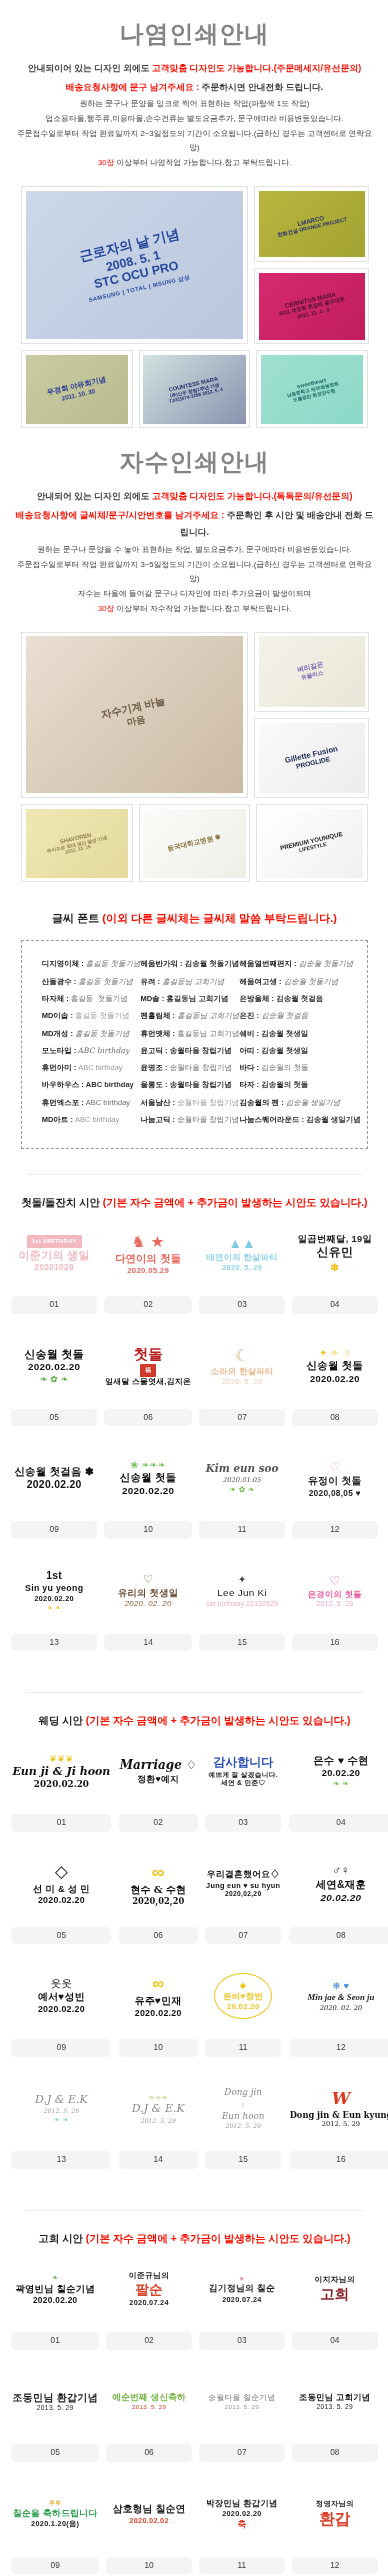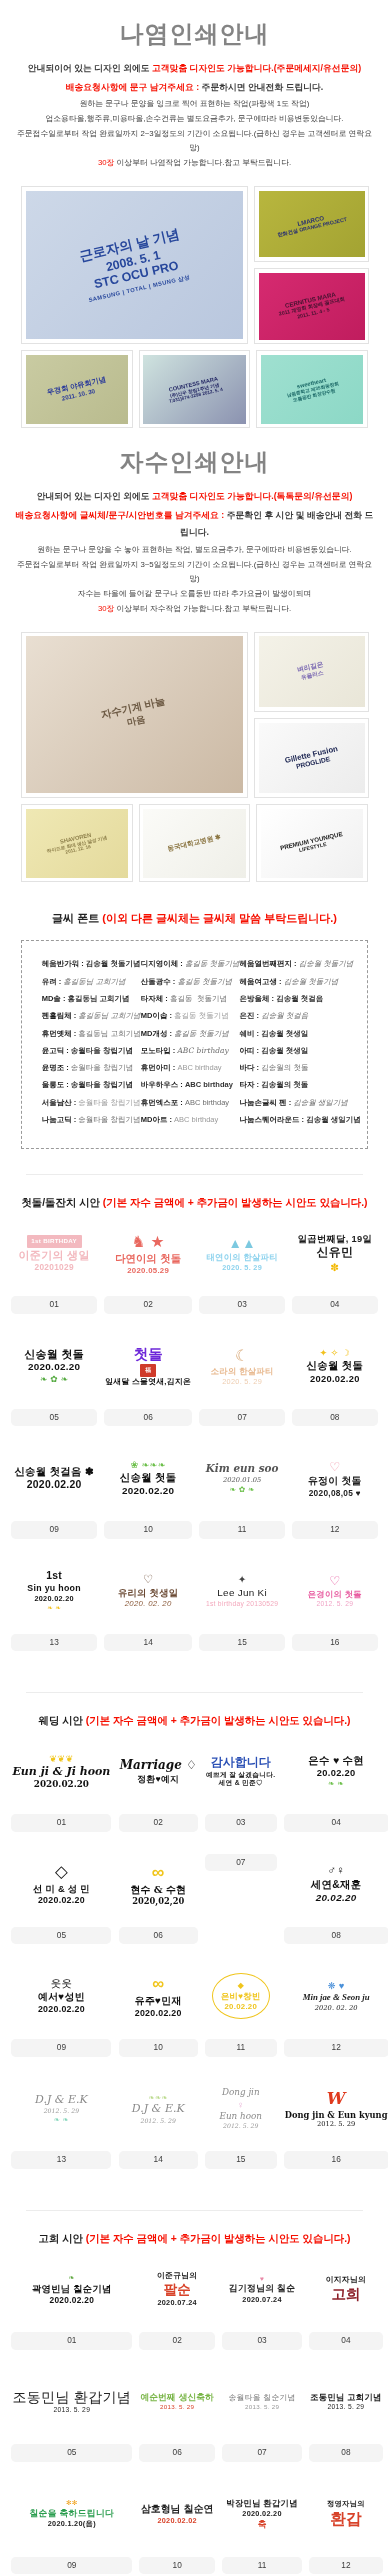--- a/index.html
+++ b/index.html
@@ -128,21 +128,21 @@
     </div>
   </section>
 
   <section>
     <h1 class="big-title">자수인쇄안내</h1>
     <div class="para" id="para-jasu">
         <p class="em"><span>안내되어 있는 디자인 외에도 </span><span class="red">고객맞춤 디자인도 가능합니다.(톡톡문의/유선문의)</span></p>
         <p class="em"><span class="red">배송요청사항에 글씨체/문구/시안번호를 남겨주세요 : </span><span>주문확인 후 시안 및 배송안내 전화 드립니다.</span></p>
         <p><span>원하는 문구나 문양을 수 놓아 표현하는 작업, 별도요금추가, 문구에따라 비용변동있습니다.</span></p>
         <p><span>주문접수일로부터 작업 완료일까지 3~5일정도의 기간이 소요됩니다.(급하신 경우는 고객센터로 연락요망)</span></p>
-        <p><span>자수는 타올에 들어갈 문구나 오름동반 따라 추가요금이 발생이되며</span></p>
+        <p><span>자수는 타올에 들어갈 문구나 디자인에 따라 추가요금이 발생이되며</span></p>
         <p><span class="red">30장 </span><span>이상부터 자수작업 가능합니다.참고 부탁드립니다.</span></p>
       </div>
     <div class="photo-wrap">
       <div class="photo-feature" id="feat-jasu">
           <div class="photo-card" style="height: 166px;">
             <div class="photo-img" style="background: linear-gradient(135deg, rgb(233, 223, 210) 0%, rgb(203, 185, 164) 100%);">
               <div class="photo-label">
                 <span class="pl-line" style="color: rgb(109, 90, 68); font-size: 10.4px;">자수기계 바늘</span>
                 <span class="pl-line" style="color: rgb(109, 90, 68); font-size: 9.3px;">마음</span>
               </div>
@@ -192,54 +192,54 @@
               </div>
             </div>
           </div>
         </div>
     </div>
   </section>
 
   <section>
     <h2 class="font-title"><span>글씨 폰트 </span><span class="red">(이외 다른 글씨체는 글씨체 말씀 부탁드립니다.)</span></h2>
     <div class="font-box" id="font-box">
+        <div class="font-col">
+          <div class="font-row"><span class="font-name">디지영이체 : </span><span class="font-sample f-script">홍길동 첫돌기념</span></div>
+          <div class="font-row"><span class="font-name">산돌광수 : </span><span class="font-sample f-script">홍길동 첫돌기념</span></div>
+          <div class="font-row"><span class="font-name">타자체 : </span><span class="font-sample f-mono">홍길동 첫돌기념</span></div>
+          <div class="font-row"><span class="font-name">MD이솝 : </span><span class="font-sample f-light">홍길동 첫돌기념</span></div>
+          <div class="font-row"><span class="font-name">MD개성 : </span><span class="font-sample f-script">홍길동 첫돌기념</span></div>
+          <div class="font-row"><span class="font-name">모노타입 : </span><span class="font-sample f-serif f-script">ABC birthday</span></div>
+          <div class="font-row"><span class="font-name">휴먼아미 : </span><span class="font-sample f-light">ABC birthday</span></div>
+          <div class="font-row"><span class="font-name">바우하우스 : </span><span class="font-sample f-bold">ABC birthday</span></div>
+          <div class="font-row"><span class="font-name">휴먼엑스포 : </span><span class="font-sample ">ABC birthday</span></div>
+          <div class="font-row"><span class="font-name">MD아트 : </span><span class="font-sample f-light">ABC birthday</span></div>
+        </div>
         <div class="font-col">
           <div class="font-row"><span class="font-name">헤움반가워 : </span><span class="font-sample f-bold">김송월 첫돌기념</span></div>
           <div class="font-row"><span class="font-name">유려 : </span><span class="font-sample f-script">홍길동님 고희기념</span></div>
           <div class="font-row"><span class="font-name">MD솔 : </span><span class="font-sample f-bold">홍길동님 고희기념</span></div>
           <div class="font-row"><span class="font-name">펜흘림체 : </span><span class="font-sample f-script">홍길동님 고희기념</span></div>
           <div class="font-row"><span class="font-name">휴먼옛체 : </span><span class="font-sample f-serif">홍길동님 고희기념</span></div>
           <div class="font-row"><span class="font-name">윤고딕 : </span><span class="font-sample f-bold">송월타올 창립기념</span></div>
           <div class="font-row"><span class="font-name">윤명조 : </span><span class="font-sample f-serif">송월타올 창립기념</span></div>
           <div class="font-row"><span class="font-name">울릉도 : </span><span class="font-sample f-bold">송월타올 창립기념</span></div>
           <div class="font-row"><span class="font-name">서울남산 : </span><span class="font-sample f-light">송월타올 창립기념</span></div>
           <div class="font-row"><span class="font-name">나눔고딕 : </span><span class="font-sample ">송월타올 창립기념</span></div>
         </div>
         <div class="font-col">
-          <div class="font-row"><span class="font-name">디지영이체 : </span><span class="font-sample f-script">홍길동 첫돌기념</span></div>
-          <div class="font-row"><span class="font-name">산돌광수 : </span><span class="font-sample f-script">홍길동 첫돌기념</span></div>
-          <div class="font-row"><span class="font-name">타자체 : </span><span class="font-sample f-mono">홍길동 첫돌기념</span></div>
-          <div class="font-row"><span class="font-name">MD이솝 : </span><span class="font-sample f-light">홍길동 첫돌기념</span></div>
-          <div class="font-row"><span class="font-name">MD개성 : </span><span class="font-sample f-script">홍길동 첫돌기념</span></div>
-          <div class="font-row"><span class="font-name">모노타입 : </span><span class="font-sample f-serif f-script">ABC birthday</span></div>
-          <div class="font-row"><span class="font-name">휴먼아미 : </span><span class="font-sample f-light">ABC birthday</span></div>
-          <div class="font-row"><span class="font-name">바우하우스 : </span><span class="font-sample f-bold">ABC birthday</span></div>
-          <div class="font-row"><span class="font-name">휴먼엑스포 : </span><span class="font-sample ">ABC birthday</span></div>
-          <div class="font-row"><span class="font-name">MD아트 : </span><span class="font-sample f-light">ABC birthday</span></div>
-        </div>
-        <div class="font-col">
           <div class="font-row"><span class="font-name">헤움열번째편지 : </span><span class="font-sample f-script">김송월 첫돌기념</span></div>
           <div class="font-row"><span class="font-name">헤움여고생 : </span><span class="font-sample f-script">김송월 첫돌기념</span></div>
           <div class="font-row"><span class="font-name">은방울체 : </span><span class="font-sample f-bold">김송월 첫걸음</span></div>
           <div class="font-row"><span class="font-name">은진 : </span><span class="font-sample f-script">김송월 첫걸음</span></div>
           <div class="font-row"><span class="font-name">쉐비 : </span><span class="font-sample f-bold">김송월 첫생일</span></div>
           <div class="font-row"><span class="font-name">아띠 : </span><span class="font-sample f-bold">김송월 첫생일</span></div>
           <div class="font-row"><span class="font-name">바다 : </span><span class="font-sample f-serif">김송월의 첫돌</span></div>
           <div class="font-row"><span class="font-name">타자 : </span><span class="font-sample f-bold">김송월의 첫돌</span></div>
-          <div class="font-row"><span class="font-name">나눔손글씨 펜 : </span><span class="font-sample f-script">김송월 생일기념</span></div>
+          <div class="font-row"><span class="font-name">김송월의 펜 : </span><span class="font-sample f-script">김송월 생일기념</span></div>
           <div class="font-row"><span class="font-name">나눔스퀘어라운드 : </span><span class="font-sample f-bold">김송월 생일기념</span></div>
         </div>
       </div>
   </section>
 
   <div class="divider"></div>
 
   <section>
     <h2 class="design-title"><span>첫돌/돌잔치 시안 </span><span class="red">(기본 자수 금액에 + 추가금이 발생하는 시안도 있습니다.)</span></h2>
     <div class="design-grid" id="grid-0">
@@ -278,21 +278,21 @@
         <div class="design-cell">
           <div class="design-art">
             <span class="art-line hand" style="color: rgb(17, 17, 17); font-size: 11px; font-weight: bold;">신송월 첫돌</span>
             <span class="art-line hand" style="color: rgb(17, 17, 17); font-size: 9.9px; font-weight: bold;">2020.02.20</span>
             <span class="art-line hand" style="color: rgb(83, 169, 63); font-size: 8.8px;">❧ ✿ ❧</span>
           </div>
           <div class="design-num">05</div>
         </div>
         <div class="design-cell">
           <div class="design-art">
-            <span class="art-line kscript" style="color: #6d28d9; font-size: 14.5px; font-weight: bold;">첫돌</span>
+            <span class="art-line kscript" style="color: #b91c1c; font-size: 14.5px; font-weight: bold;">첫돌</span>
             <span class="art-line art-badge hand" style="background: rgb(207, 59, 42); font-size: 5.7px;">福</span>
             <span class="art-line hand" style="color: rgb(17, 17, 17); font-size: 7.8px; font-weight: bold;">잎새달 스물엿새,김지온</span>
           </div>
           <div class="design-num">06</div>
         </div>
         <div class="design-cell">
           <div class="design-art">
             <span class="art-line hand" style="color: rgb(217, 168, 119); font-size: 15.6px;">☾</span>
             <span class="art-line hand" style="color: rgb(232, 185, 143); font-size: 8.3px; font-weight: bold;">소라의 한살파티</span>
             <span class="art-line hand" style="color: rgb(238, 205, 176); font-size: 7.3px;">2020. 5. 29</span>
@@ -334,21 +334,21 @@
           <div class="design-art">
             <span class="art-line hand" style="color: rgb(242, 163, 179); font-size: 12.4px;">♡</span>
             <span class="art-line hand" style="color: rgb(34, 34, 34); font-size: 9.9px; font-weight: bold;">유정이 첫돌</span>
             <span class="art-line hand" style="color: rgb(34, 34, 34); font-size: 8.3px; font-weight: bold;">2020,08,05 ♥</span>
           </div>
           <div class="design-num">12</div>
         </div>
         <div class="design-cell">
           <div class="design-art">
             <span class="art-line hand" style="color: rgb(17, 17, 17); font-size: 10.4px; font-weight: bold;">1st</span>
-            <span class="art-line hand" style="color: rgb(17, 17, 17); font-size: 8.8px; font-weight: bold;">Sin yu hoon</span>
+            <span class="art-line hand" style="color: rgb(17, 17, 17); font-size: 8.8px; font-weight: bold;">Sin yu yeong</span>
             <span class="art-line hand" style="color: rgb(17, 17, 17); font-size: 7.3px; font-weight: bold;">2020.02.20</span>
             <span class="art-line hand" style="color: rgb(243, 194, 34); font-size: 6.7px;">❧    ❧</span>
           </div>
           <div class="design-num">13</div>
         </div>
         <div class="design-cell">
           <div class="design-art">
             <span class="art-line hand" style="color: rgb(107, 74, 52); font-size: 11.4px;">♡</span>
             <span class="art-line hand" style="color: rgb(107, 74, 52); font-size: 9.3px; font-weight: bold;">유리의 첫생일</span>
             <span class="art-line hand" style="color: rgb(138, 90, 58); font-size: 7.8px; font-style: italic;">2020. 02. 20</span>
@@ -420,20 +420,25 @@
         </div>
         <div class="design-cell">
           <div class="design-art">
             <span class="art-line hand" style="color: rgb(240, 197, 28); font-size: 17.6px; font-weight: bold;">∞</span>
             <span class="art-line kscript" style="color: rgb(17, 17, 17); font-size: 9.9px; font-weight: bold;">현수 &amp; 수현</span>
             <span class="art-line kscript" style="color: rgb(17, 17, 17); font-size: 8.3px; font-weight: bold;">2020,02,20</span>
           </div>
           <div class="design-num">06</div>
         </div>
         <div class="design-cell">
+          <div class="design-art">
+            <span class="art-line hand" style="color: rgb(17, 17, 17); font-size: 8.8px; font-weight: bold;">우리결혼했어요♢</span>
+            <span class="art-line hand" style="color: rgb(17, 17, 17); font-size: 7.3px; font-weight: bold;">Jung eun ♥ su hyun</span>
+            <span class="art-line hand" style="color: rgb(17, 17, 17); font-size: 6.7px; font-weight: bold;">2020,02,20</span>
+          </div>
           <div class="design-num">07</div>
         </div>
         <div class="design-cell">
           <div class="design-art">
             <span class="art-line hand" style="color: rgb(17, 17, 17); font-size: 11.4px;">♂♀</span>
             <span class="art-line hand" style="color: rgb(17, 17, 17); font-size: 10.4px; font-weight: bold;">세연&amp;재훈</span>
             <span class="art-line hand" style="color: rgb(17, 17, 17); font-size: 9.9px; font-weight: bold; font-style: italic;">20.02.20</span>
           </div>
           <div class="design-num">08</div>
         </div>
@@ -538,21 +543,21 @@
         </div>
         <div class="design-cell">
           <div class="design-art">
             <span class="art-line hand" style="color: rgb(34, 34, 34); font-size: 7.8px; font-weight: bold;">이지자님의</span>
             <span class="art-line kscript" style="color: rgb(140, 31, 40); font-size: 14.5px; font-weight: bold;">고희</span>
           </div>
           <div class="design-num">04</div>
         </div>
         <div class="design-cell">
           <div class="design-art">
-            <span class="art-line hand" style="color: rgb(34, 34, 34); font-size: 14px; font-weight: normal; text-align: right;">조동민님 환갑기념</span>
+            <span class="art-line hand" style="color: rgb(34, 34, 34); font-size: 10px; font-weight: bold; text-align: right;">조동민님 환갑기념</span>
             <span class="art-line hand" style="color: rgb(34, 34, 34); font-size: 6.7px;">2013. 5. 29</span>
           </div>
           <div class="design-num">05</div>
         </div>
         <div class="design-cell">
           <div class="design-art">
             <span class="art-line kscript" style="color: rgb(122, 182, 72); font-size: 8.8px; font-weight: bold; text-align: center;">예순번째 생신축하</span>
             <span class="art-line hand" style="color: rgb(216, 67, 42); font-size: 6.2px;">2013. 5. 29</span>
           </div>
           <div class="design-num">06</div>

